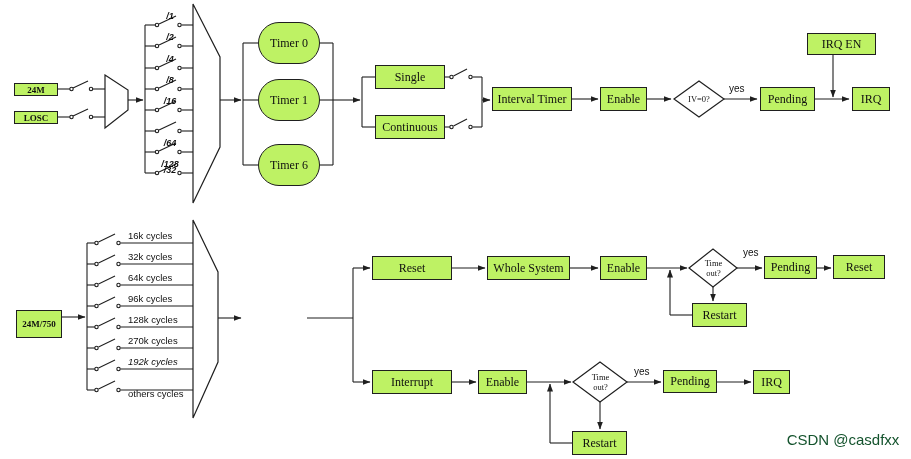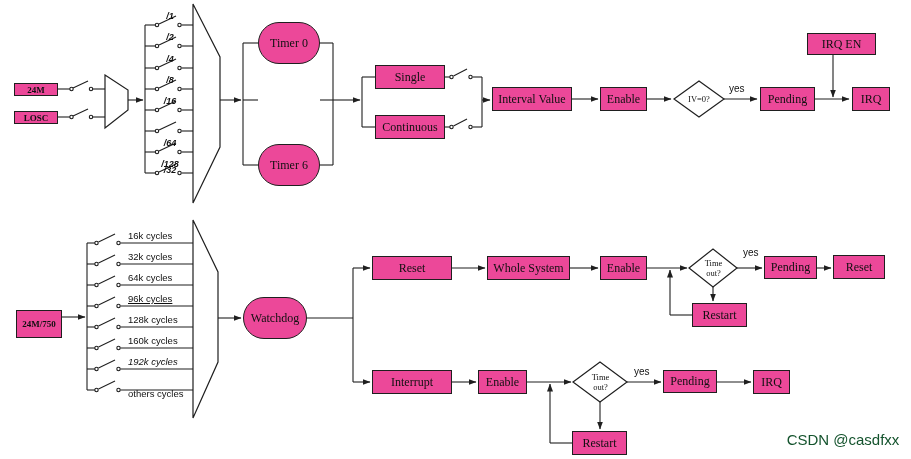--- a/index.html
+++ b/index.html
@@ -1,19 +1,19 @@
 <!DOCTYPE html>
 <html><head>
 <meta charset="utf-8">
 <style>
   html,body{margin:0;padding:0;background:#fff;}
   #page{position:relative;width:911px;height:459px;background:#ffffff;overflow:hidden;
         font-family:"Liberation Serif", serif;}
   svg.wires{position:absolute;left:0;top:0;width:911px;height:459px;}
-  .box{position:absolute;border:1px solid #1f1f1f;background:#ec4899;box-sizing:border-box;
+  .box{position:absolute;border:1px solid #1f1f1f;background:#bef264;box-sizing:border-box;
        display:flex;align-items:center;justify-content:center;
        font:12px "Liberation Serif", serif;color:#101010;white-space:nowrap;}
   .stadium{border-radius:21px;}
   .small{font-size:9px;font-weight:bold;}
   .lbl{position:absolute;font:9.5px "Liberation Sans", sans-serif;color:#101010;white-space:nowrap;}
   .divlbl{font-weight:bold;font-style:italic;font-size:9px;text-align:center;width:30px;}
   .yes{font:10px "Liberation Sans", sans-serif;color:#101010;}
   .dtext{position:absolute;display:flex;align-items:center;justify-content:center;text-align:center;
          font:8.5px "Liberation Serif", serif;color:#101010;line-height:1.2;}
   .wm{position:absolute;left:778px;top:431px;width:130px;text-align:center;
@@ -247,45 +247,45 @@
   <div class="lbl divlbl" style="left:155px;top:11px;">/1</div>
   <div class="lbl divlbl" style="left:155px;top:32px;">/2</div>
   <div class="lbl divlbl" style="left:155px;top:54px;">/4</div>
   <div class="lbl divlbl" style="left:155px;top:75px;">/8</div>
   <div class="lbl divlbl" style="left:155px;top:96px;">/16</div>
   <div class="lbl divlbl" style="left:155px;top:117px;margin-top:48px;">/32</div>
   <div class="lbl divlbl" style="left:155px;top:138px;">/64</div>
   <div class="lbl divlbl" style="left:155px;top:159px;">/128</div>
 
   <div class="box stadium" style="left:258px;top:22px;width:62px;height:42px;">Timer 0</div>
+  <div class="box stadium" style="left:258px;top:79px;width:62px;height:42px;">Timer 1</div>
   <div class="box stadium" style="left:258px;top:144px;width:62px;height:42px;">Timer 6</div>
 
   <div class="box" style="left:375px;top:115px;width:70px;height:24px;">Continuous</div>
   <div class="box" style="left:375px;top:65px;width:70px;height:24px;">Single</div>
 
-  <div class="box" style="left:492px;top:87px;width:80px;height:24px;">Interval Value</div>
+  <div class="box" style="left:492px;top:87px;width:80px;height:24px;">Interval Timer</div>
   <div class="box" style="left:600px;top:87px;width:47px;height:24px;">Enable</div>
   <div class="dtext" style="left:674px;top:92px;width:50px;height:14px;">IV=0?</div>
   <div class="lbl yes" style="left:729px;top:83px;">yes</div>
   <div class="box" style="left:760px;top:87px;width:55px;height:24px;">Pending</div>
   <div class="box" style="left:852px;top:87px;width:38px;height:24px;">IRQ</div>
   <div class="box" style="left:807px;top:33px;width:69px;height:22px;">IRQ EN</div>
 
   <div class="box small" style="left:16px;top:310px;width:46px;height:28px;">24M/750</div>
 
   <div class="lbl" style="left:128px;top:230px;">16k cycles</div>
   <div class="lbl" style="left:128px;top:251px;">32k cycles</div>
   <div class="lbl" style="left:128px;top:272px;">64k cycles</div>
-  <div class="lbl" style="left:128px;top:293px;text-decoration:underline;">96k cycles</div>
+  <div class="lbl" style="left:128px;top:293px;">96k cycles</div>
   <div class="lbl" style="left:128px;top:314px;">128k cycles</div>
-  <div class="lbl" style="left:128px;top:335px;">160k cycles</div>
+  <div class="lbl" style="left:128px;top:335px;">270k cycles</div>
   <div class="lbl" style="left:128px;top:356px;font-style:italic;">192k cycles</div>
   <div class="lbl" style="left:128px;top:388px;">others cycles</div>
 
-  <div class="box stadium" style="left:243px;top:297px;width:64px;height:42px;">Watchdog</div>
 
   <div class="box" style="left:372px;top:256px;width:80px;height:24px;">Reset</div>
   <div class="box" style="left:487px;top:256px;width:83px;height:24px;">Whole System</div>
   <div class="box" style="left:600px;top:256px;width:47px;height:24px;">Enable</div>
   <div class="dtext" style="left:700px;top:255px;width:27px;height:26px;">Time out?</div>
   <div class="lbl yes" style="left:743px;top:247px;">yes</div>
   <div class="box" style="left:764px;top:256px;width:53px;height:23px;">Pending</div>
   <div class="box" style="left:833px;top:255px;width:52px;height:24px;">Reset</div>
   <div class="box" style="left:692px;top:303px;width:55px;height:24px;">Restart</div>
 

